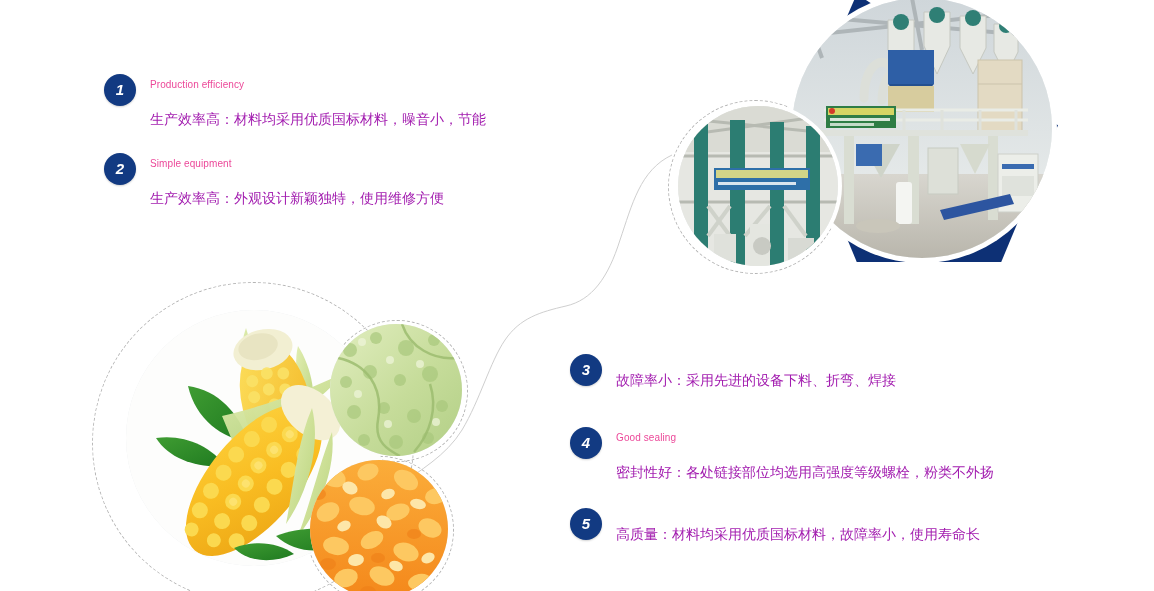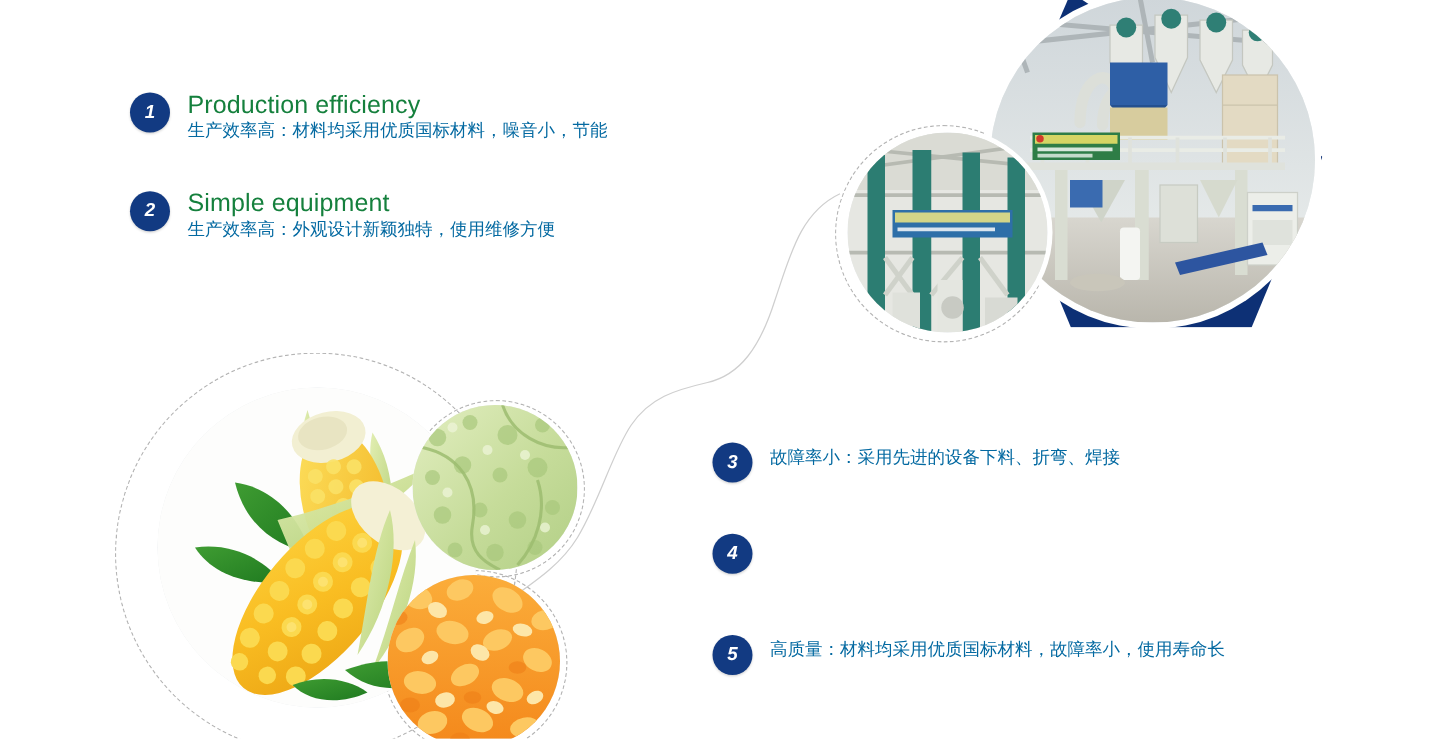--- a/index.html
+++ b/index.html
@@ -48,31 +48,31 @@
     text-align: center;
     flex: 0 0 auto;
     box-shadow: 0 1px 2px rgba(0,0,0,0.18);
     letter-spacing: 0;
   }
   .feature-text {
     margin-left: 14px;
     padding-top: 1px;
   }
   .feature-title {
-    color: #15803d;
-    font-size: 20px;
+    color: #ec4899;
+    font-size: 10px;
     line-height: 19px;
     letter-spacing: 0.1px;
     white-space: nowrap;
   }
   .feature-desc {
-    color: #0369a1;
+    color: #a21caf;
     font-size: 14px;
     line-height: 21px;
-    margin-top: 1px;
+    margin-top: 15px;
     white-space: nowrap;
     font-family: "DejaVu Sans", "Liberation Sans", sans-serif;
   }
 
   
   .hex-group {
     position: absolute;
     left: 660px;
     top: -6px;
     width: 420px;
@@ -534,20 +534,24 @@
 
   <div class="feature" style="left:570px; top:354px;">
     <div class="badge">3</div>
     <div class="feature-text">
       <div class="feature-desc">故障率小：采用先进的设备下料、折弯、焊接</div>
     </div>
   </div>
 
   <div class="feature" style="left:570px; top:427px;">
     <div class="badge">4</div>
+    <div class="feature-text">
+      <div class="feature-title">Good sealing</div>
+      <div class="feature-desc">密封性好：各处链接部位均选用高强度等级螺栓，粉类不外扬</div>
+    </div>
   </div>
 
   <div class="feature" style="left:570px; top:508px;">
     <div class="badge">5</div>
     <div class="feature-text">
       <div class="feature-desc">高质量：材料均采用优质国标材料，故障率小，使用寿命长</div>
     </div>
   </div>
 
 </div>

